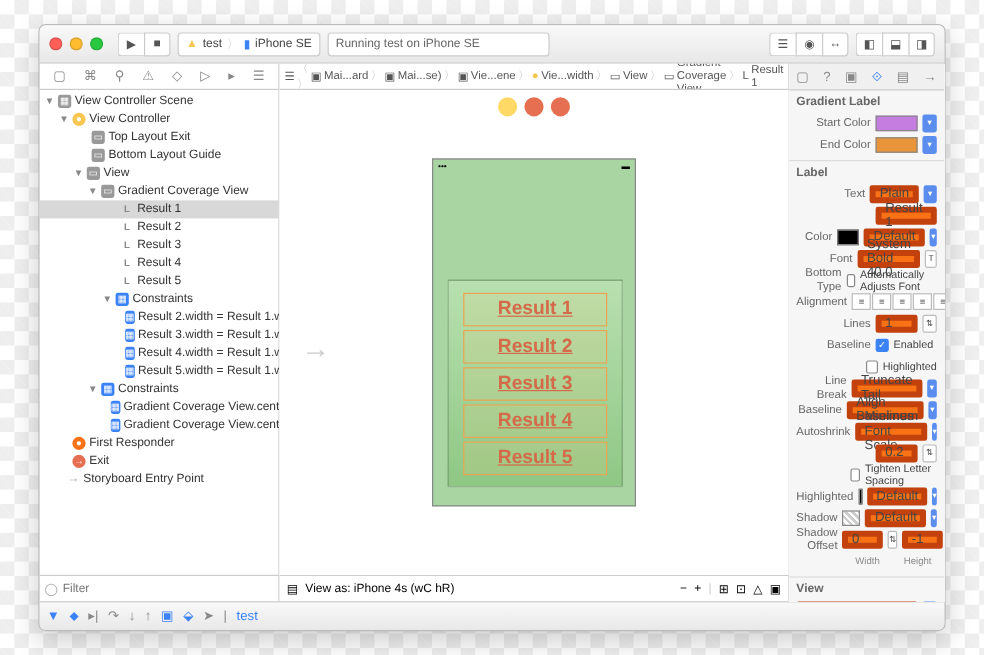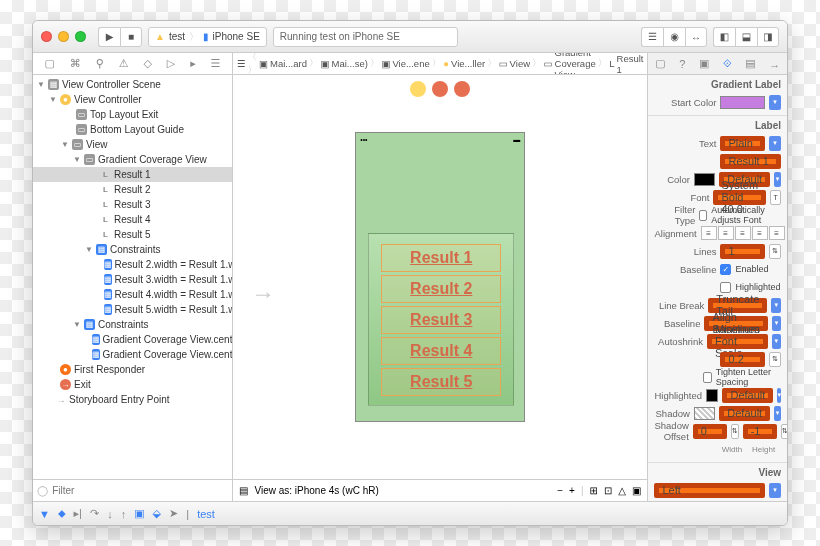--- a/index.html
+++ b/index.html
@@ -44,21 +44,21 @@
 .reslabel { width:120px; height:28px; border:1px solid #e9a554; display:flex; align-items:center; justify-content:center; font-size:16px; font-weight:bold; color:#d46a4a; text-decoration:underline; background:rgba(255,200,120,.15); }
 .arrow { position:absolute; left:18px; top:50%; font-size:24px; color:#ccc; }
 .hiddenbtns { position:absolute; top:6px; width:100%; display:flex; justify-content:center; gap:6px; }
 .hb { width:16px; height:16px; border-radius:50%; background:#ffd966; }
 .editbottom { height:22px; border-top:1px solid #ccc; display:flex; align-items:center; padding:0 6px; font-size:10px; gap:6px; }
 .inspector { width:200px; background:#f6f6f6; border-left:1px solid #ccc; font-size:10px; color:#444; overflow:auto; }
 .insptabs { height:22px; border-bottom:1px solid #ccc; display:flex; align-items:center; justify-content:space-around; background:#f0f0f0; }
 .insptabs span { color:#888; font-size:11px; }
 .insptabs .act { color:#3b82f6; }
 .isec { border-bottom:1px solid #ddd; padding:4px 6px; }
-.ihdr { font-weight:600; color:#666; margin-bottom:3px; font-size:10px;text-align:right; }
+.ihdr { font-weight:600; color:#666; margin-bottom:3px; font-size:10px; }
 .irow { display:flex; align-items:center; height:18px; gap:4px; }
 .irow .ilbl { width:62px; text-align:right; color:#666; font-size:9.5px; }
 .ifield { flex:1; height:15px; background:#f97316; border:5px solid #c2410c; border-radius:2px; font-size:11px; padding:0 3px; display:flex; align-items:center; }
 .swatch { width:36px; height:13px; border:1px solid #888; }
 .step { width:12px; height:15px; background:#fff; border:1px solid #bbb; border-radius:2px; font-size:7px; display:flex; align-items:center; justify-content:center; }
 .pop { width:12px; height:15px; background:#5b8def; border-radius:2px; color:#fff; font-size:7px; display:flex; align-items:center; justify-content:center; }
 .alignbtns { display:flex; gap:1px; }
 .alignbtns .ab { width:16px; height:14px; background:#fff; border:1px solid #bbb; font-size:8px; display:flex; align-items:center; justify-content:center; }
 .cbx { width:11px; height:11px; border:1px solid #888; border-radius:2px; background:#fff; display:inline-flex; align-items:center; justify-content:center; font-size:8px; }
 .cbx.on { background:#3b82f6; color:#fff; border-color:#3b82f6; }
@@ -237,21 +237,21 @@
     <span>☰</span>
             <span class="gt">〈 〉</span>
     <span class="seg">▣ <span>Mai...ard</span></span>
             <span class="gt">〉</span>
     <span class="seg">▣ <span>Mai...se)</span></span>
             <span class="gt">〉</span>
     <span class="seg">▣ <span>Vie...ene</span></span>
             <span class="gt">〉</span>
     <span class="seg">
               <span style="color:#f9c74f">●</span> 
-              <span>Vie...ller</span>
+              <span>Vie...width</span>
             </span>
             <span class="gt">〉</span>
     <span class="seg">▭ <span>View</span></span>
             <span class="gt">〉</span>
     <span class="seg">▭ <span>Gradient Coverage View</span></span>
             <span class="gt">〉</span>
     <span class="seg">L <span>Result 1</span></span>
   </div>
   <div class="canvas">
     <span class="arrow">→</span>
@@ -297,20 +297,25 @@
             <span>▤</span>
             <span>→</span>
   </div>
   <div class="isec">
     <div class="ihdr">Gradient Label</div>
     <div class="irow">
               <span class="ilbl">Start Color</span>
               <div class="swatch" style="flex:1;background:#c57de0"></div>
               <div class="pop">▾</div>
             </div>
+    <div class="irow">
+              <span class="ilbl">End Color</span>
+              <div class="swatch" style="flex:1;background:#e8943a"></div>
+              <div class="pop">▾</div>
+            </div>
   </div>
   <div class="isec">
     <div class="ihdr">Label</div>
     <div class="irow">
               <span class="ilbl">Text</span>
               <div class="ifield">Plain</div>
               <div class="pop">▾</div>
             </div>
     <div class="irow">
               <span class="ilbl"></span>
@@ -321,21 +326,21 @@
               <div class="swatch" style="background:#000"></div>
               <div class="ifield">Default</div>
               <div class="pop">▾</div>
             </div>
     <div class="irow">
               <span class="ilbl">Font</span>
               <div class="ifield">System Bold 40.0</div>
               <div class="step">T</div>
             </div>
     <div class="irow">
-              <span class="ilbl">Filter Type</span>
+              <span class="ilbl">Bottom Type</span>
               <span class="cbx"></span>
               <span style="font-size:9px">Automatically Adjusts Font</span>
             </div>
     <div class="irow">
               <span class="ilbl">Alignment</span>
               <div class="alignbtns">
                 <div class="ab">≡</div>
                 <div class="ab">≡</div>
                 <div class="ab">≡</div>
                 <div class="ab">≡</div>
@@ -396,21 +401,21 @@
             </div>
     <div class="irow">
               <span class="ilbl">Shadow Offset</span>
               <div class="ifield" style="width:34px;flex:none">0</div>
               <div class="step">⇅</div>
               <div class="ifield" style="width:34px;flex:none">-1</div>
               <div class="step">⇅</div>
             </div>
     <div class="irow">
               <span class="ilbl"></span>
-              <span style="width:44px;text-align:right;font-size:8px;color:#888">Width</span>
+              <span style="width:44px;text-align:left;font-size:8px;color:#888">Width</span>
               <span style="width:44px;text-align:center;font-size:8px;color:#888">Height</span>
             </div>
   </div>
   <div class="isec">
     <div class="ihdr">View</div>
     <div class="irow">
               <div class="ifield">Left</div>
               <div class="pop">▾</div>
             </div>
 

